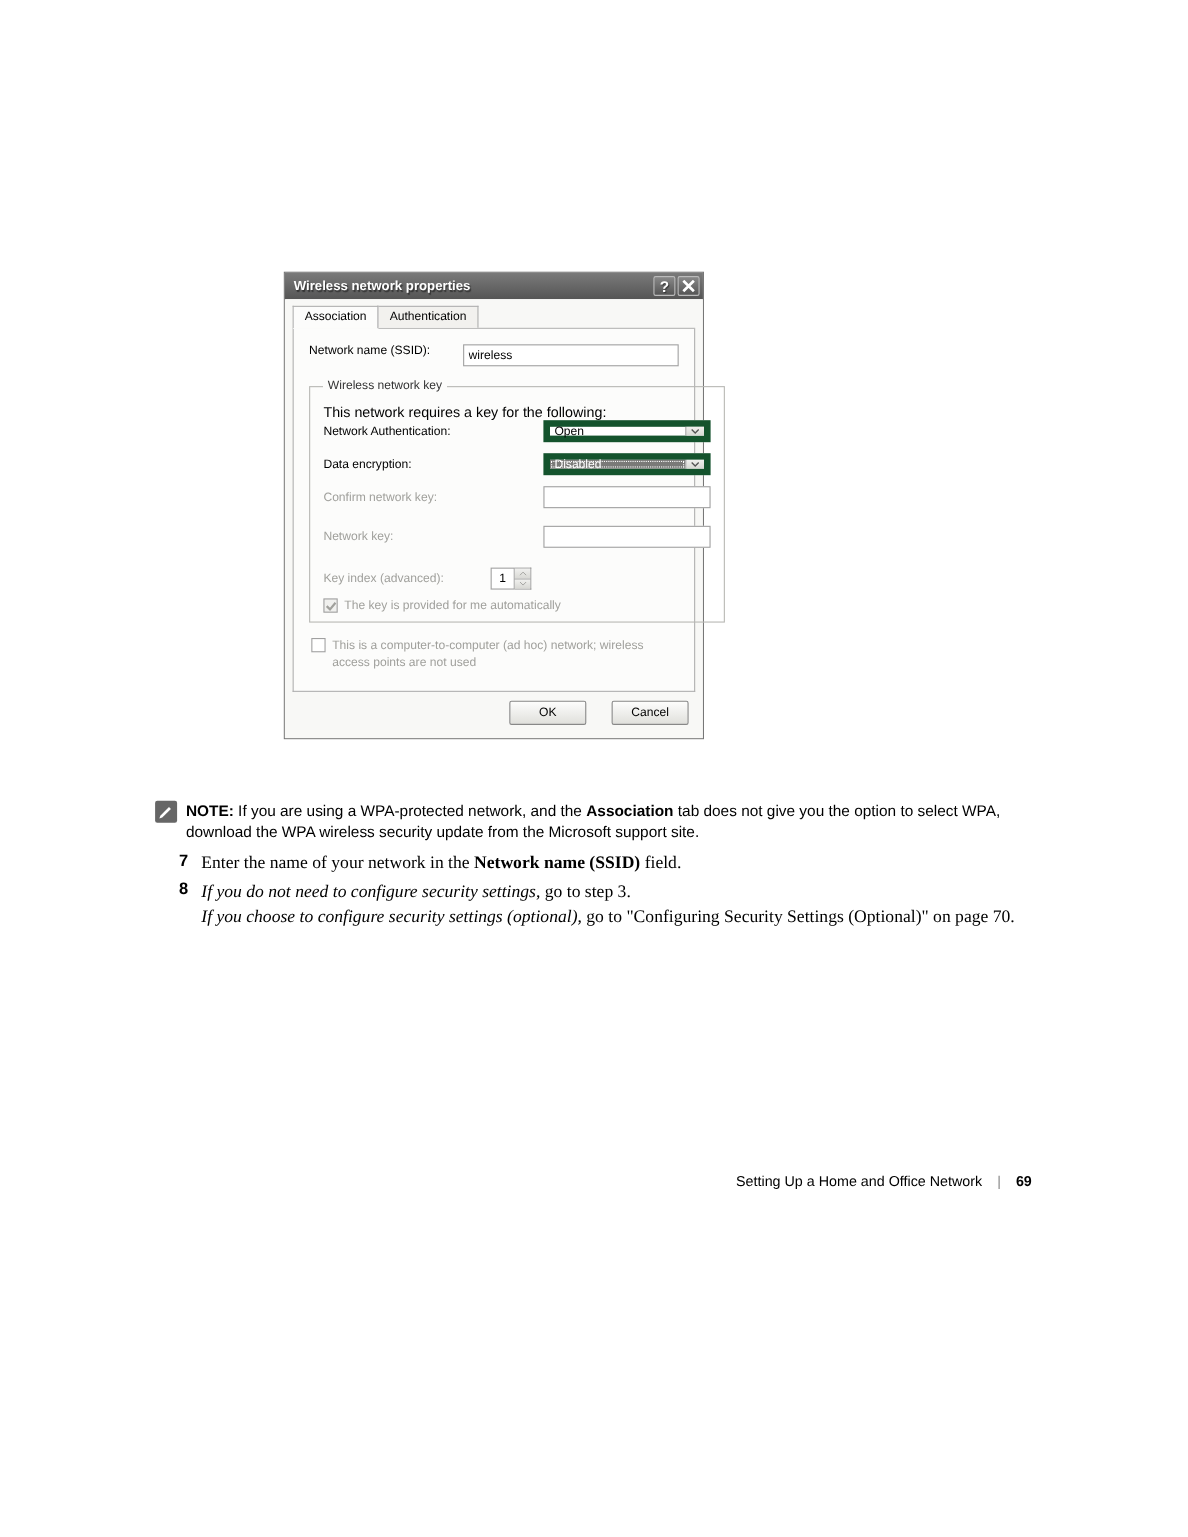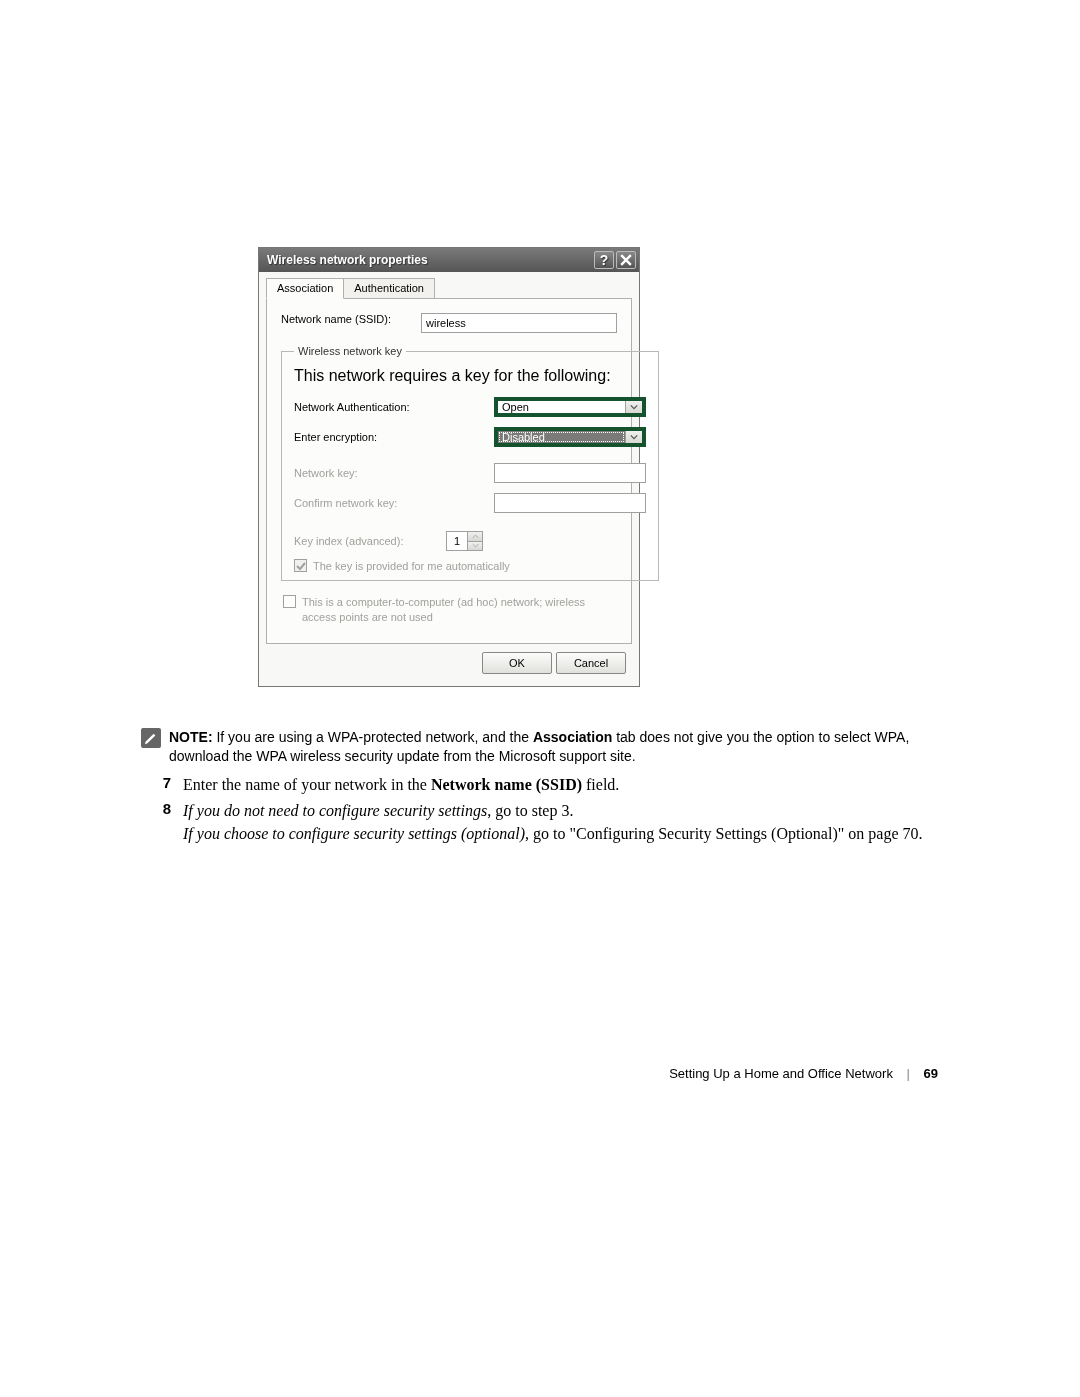--- a/index.html
+++ b/index.html
@@ -100,26 +100,26 @@
   fieldset.group {
     border:1px solid #b8b8b4;
     margin:0 0 4px 0;
     padding:10px 12px 8px 12px;
   }
   fieldset.group legend {
     font-size:11px;
     padding:0 4px;
     color:#333;
   }
-  .info-line { font-size:16px; margin-bottom:12px; }
+  .info-line { font-size:13px; }
   .combo-row { display:flex; align-items:center; margin-bottom:10px;gap:48px; }
   .combo-row .lbl { width:152px; font-size:11px; }
   .combo {
     flex:1; display:flex; align-items:stretch; height:20px;
-    border:4px solid #14532d; background:#fff;
+    border:6px solid #14532d; background:#fff;
   }
   .combo .val { flex:1; padding:2px 4px; font-size:11px; display:flex;align-items:center;}
   .combo .arrow {
     width:17px;
     border-left:1px solid #a0a0a0;
     background:linear-gradient(to bottom,#f0f0ee,#d8d8d4);
     display:flex;align-items:center;justify-content:center;
   }
   .combo .arrow svg{width:8px;height:8px;}
   .combo.selected .val { background:#7a7a78; color:#fff; outline:1px dotted #fff; outline-offset:-2px;}
@@ -145,21 +145,21 @@
   .spinner .arrows{ width:15px;border:1px solid #a0a0a0;border-left:none;display:flex;flex-direction:column;}
   .spinner .arrows div{flex:1;background:linear-gradient(to bottom,#f0f0ee,#d8d8d4);display:flex;align-items:center;justify-content:center;}
   .spinner .arrows div:first-child{border-bottom:1px solid #a0a0a0;}
   .spinner .arrows svg{width:7px;height:5px;}
 
   .adhoc-row { display:flex; align-items:flex-start; font-size:11px; color:#a0a09c; margin:14px 2px 6px 2px; }
   .adhoc-row .chk{background:#fff;}
   .adhoc-row .txtlbl{line-height:1.35;}
 
   .button-row {
-    display:flex; justify-content:flex-end; gap:4px;
+    display:flex; justify-content:flex-end; gap:23px;
     padding:8px 6px 2px 6px;
   }
   .btn {
     min-width:70px; height:22px;
     border:1px solid #888; background:linear-gradient(to bottom,#fdfdfc,#e0e0dc);
     font-size:11px; display:flex;align-items:center;justify-content:center;
     border-radius:2px;
   }
 
   
@@ -236,37 +236,37 @@
               <div class="val">Open</div>
               <div class="arrow">
                 <svg viewBox="0 0 10 10">
                     <path d="M1 3 L5 7 L9 3" fill="none" stroke="#555" stroke-width="1.5"></path>
                   </svg>
               </div>
             </div>
           </div>
 
           <div class="combo-row">
-            <span class="lbl">Enter encryption:</span>
+            <span class="lbl">Data encryption:</span>
             <div class="combo selected">
               <div class="val">Disabled</div>
               <div class="arrow">
                 <svg viewBox="0 0 10 10">
                     <path d="M1 3 L5 7 L9 3" fill="none" stroke="#555" stroke-width="1.5"></path>
                   </svg>
               </div>
             </div>
           </div>
 
+          <div class="combo-row disabled-row">
+            <span class="lbl">Confirm network key:</span>
+            <input class="txt" type="text" disabled="" style="">
+          </div>
           <div class="combo-row disabled-row" style="margin-top:16px;">
             <span class="lbl">Network key:</span>
-            <input class="txt" type="text" disabled="" style="">
-          </div>
-          <div class="combo-row disabled-row">
-            <span class="lbl">Confirm network key:</span>
             <input class="txt" type="text" disabled="" style="">
           </div>
 
           <div class="spinner-row disabled-row">
             <span class="lbl">Key index (advanced):</span>
             <div class="spinner">
               <div class="num">1</div>
               <div class="arrows">
                 <div>
                     <svg viewBox="0 0 10 6">

